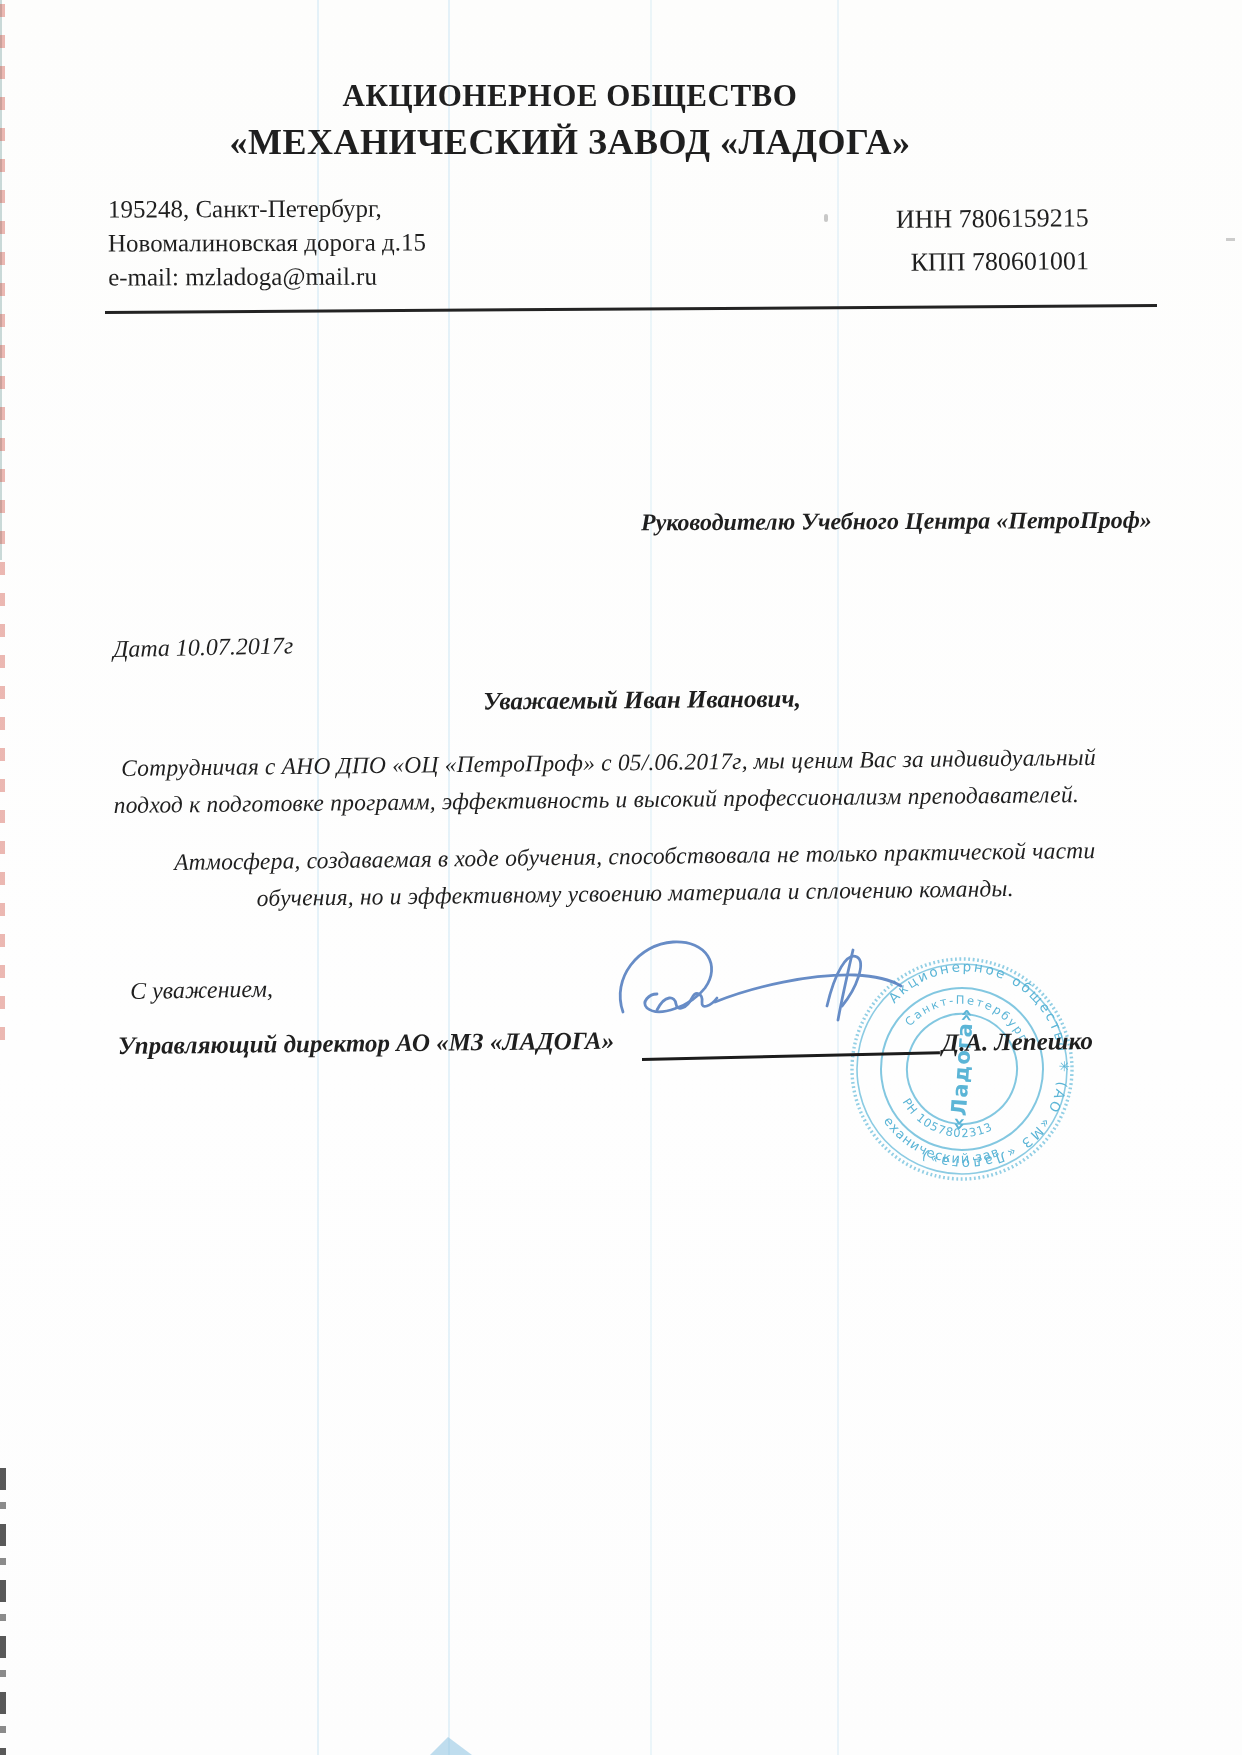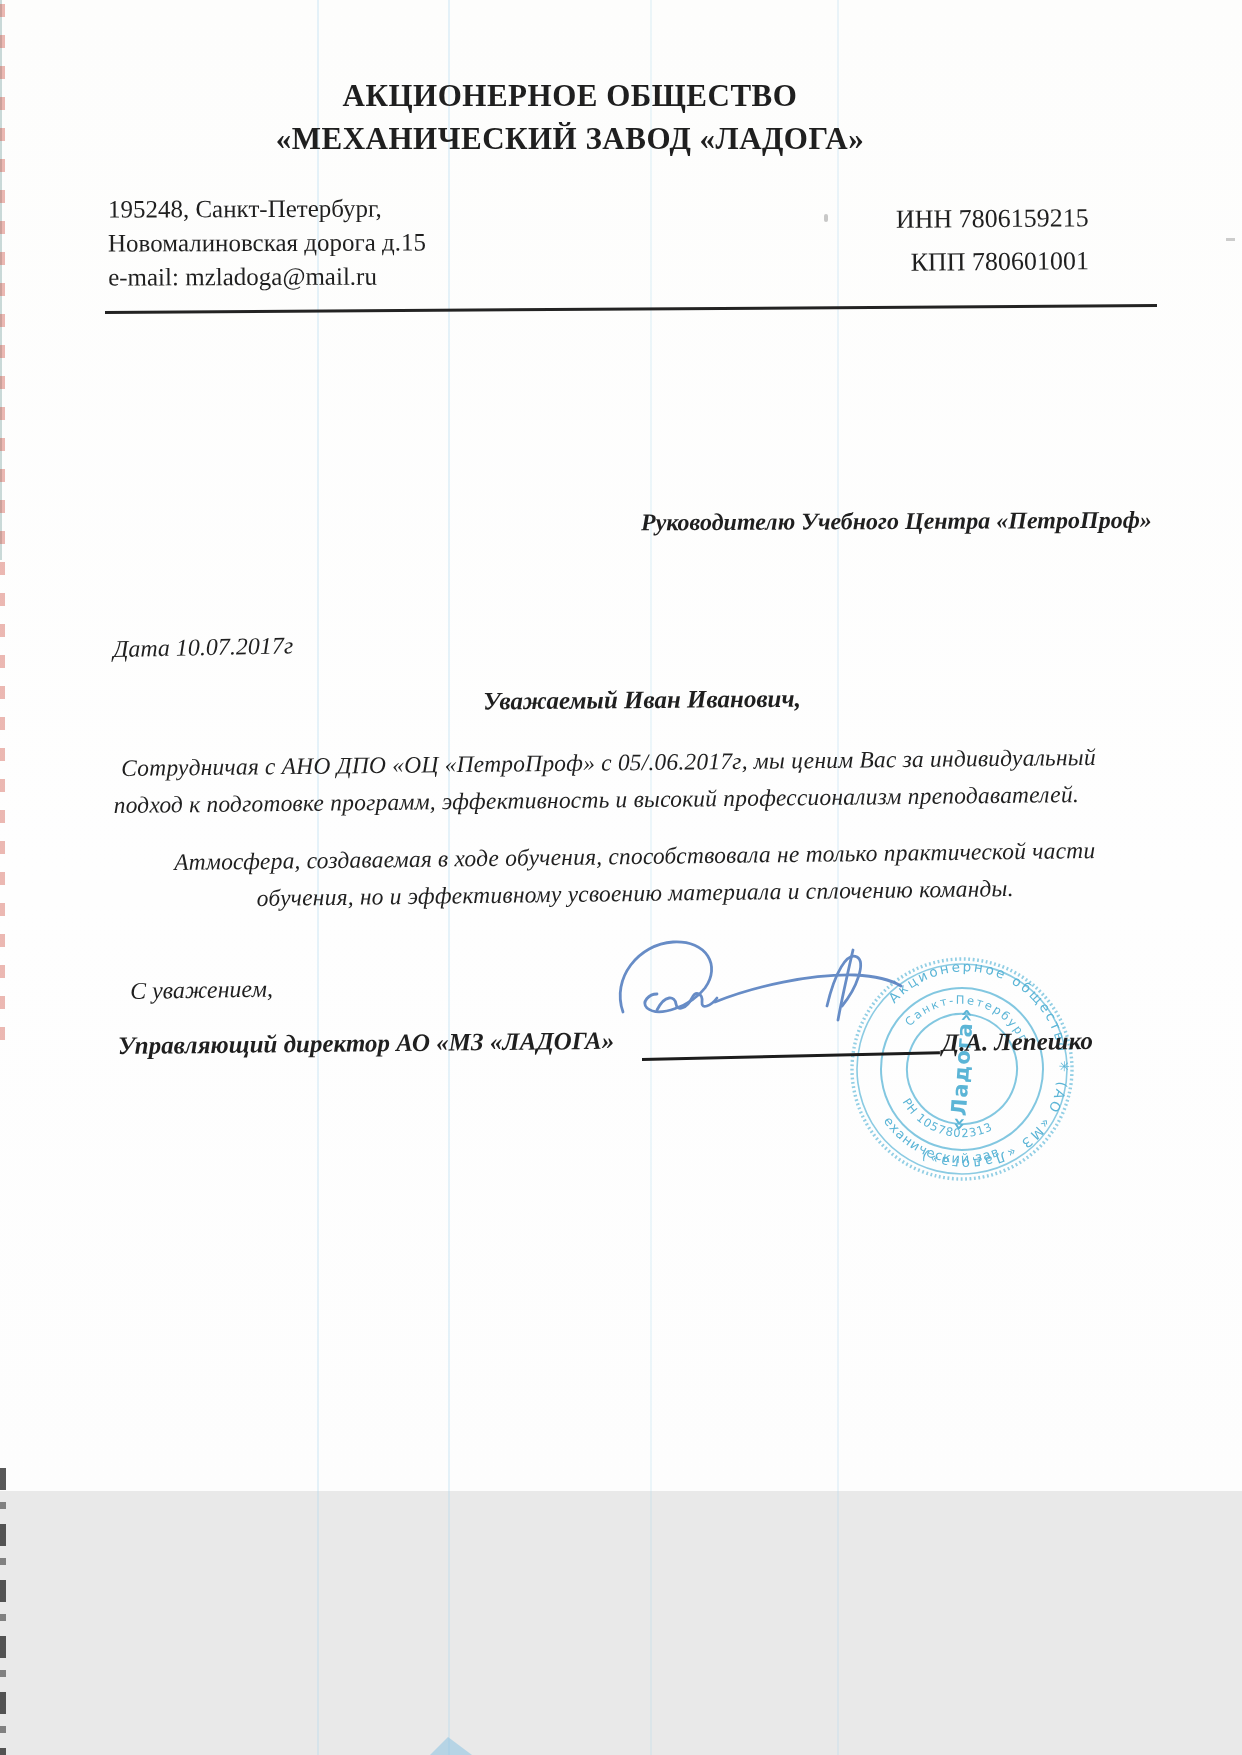--- a/index.html
+++ b/index.html
@@ -4,21 +4,21 @@
 <style>
   html,body{margin:0;padding:0;}
   body{
     width:1242px;height:1755px;
     background:#e9e9e9;
     font-family:"Liberation Serif","DejaVu Serif",serif;
     color:#1f1f1f;
     overflow:hidden;
   }
   #page{
-    position:relative;width:1242px;height:1491px;
+    position:relative;width:1242px;height:1755px;
     background:#fefefdf5;
     background:linear-gradient(180deg,#fdfdfc 0%,#fefefe 60%,#fdfdfd 100%);
   }
   .abs{position:absolute;}
 
   
   .edge-line-top{left:0;top:0;width:2px;height:560px;background:rgba(150,182,180,.5);}
   .red-edge{left:0;top:4px;width:5px;height:1046px;
     background:repeating-linear-gradient(to bottom,rgba(205,70,55,.38) 0 13px,transparent 13px 31px);}
   .black-edge{left:0;top:1468px;width:6px;height:287px;
@@ -30,21 +30,21 @@
   .streak.s4{left:837px;opacity:.8;}
   .blue-triangle{left:430px;top:1737px;width:0;height:0;
     border-left:18px solid transparent;border-right:24px solid transparent;
     border-bottom:18px solid rgba(140,195,225,.55);}
   .speck1{left:824px;top:214px;width:4px;height:8px;background:rgba(120,120,120,.4);border-radius:2px;}
   .speck2{left:1226px;top:238px;width:9px;height:3px;background:rgba(130,130,130,.4);}
 
   
   .org-line{left:0;width:1140px;text-align:center;font-weight:bold;letter-spacing:.5px;}
   .org-l1{top:78px;font-size:31px;}
-  .org-l2{top:121px;font-size:31px;}
+  .org-l2{top:121px;font-size:36px;}
   .org-l3{top:167px;font-size:28px;}
   .addr{left:108px;top:192px;font-size:25px;line-height:34px;transform:rotate(-.2deg);}
   .req{right:153px;top:197px;text-align:right;font-size:26px;line-height:43px;transform:rotate(-.5deg);}
   .rule{left:105px;top:311px;width:1052px;height:0;border-top:3px solid #232323;
     transform:rotate(-.38deg);transform-origin:left center;}
 
   
   .recipient{right:90px;top:508px;font-size:24px;font-weight:bold;font-style:italic;
     transform:rotate(-.3deg);}
   .date-line{left:113px;top:636px;font-size:24px;font-style:italic;transform:rotate(-1.2deg);transform-origin:left center;}

